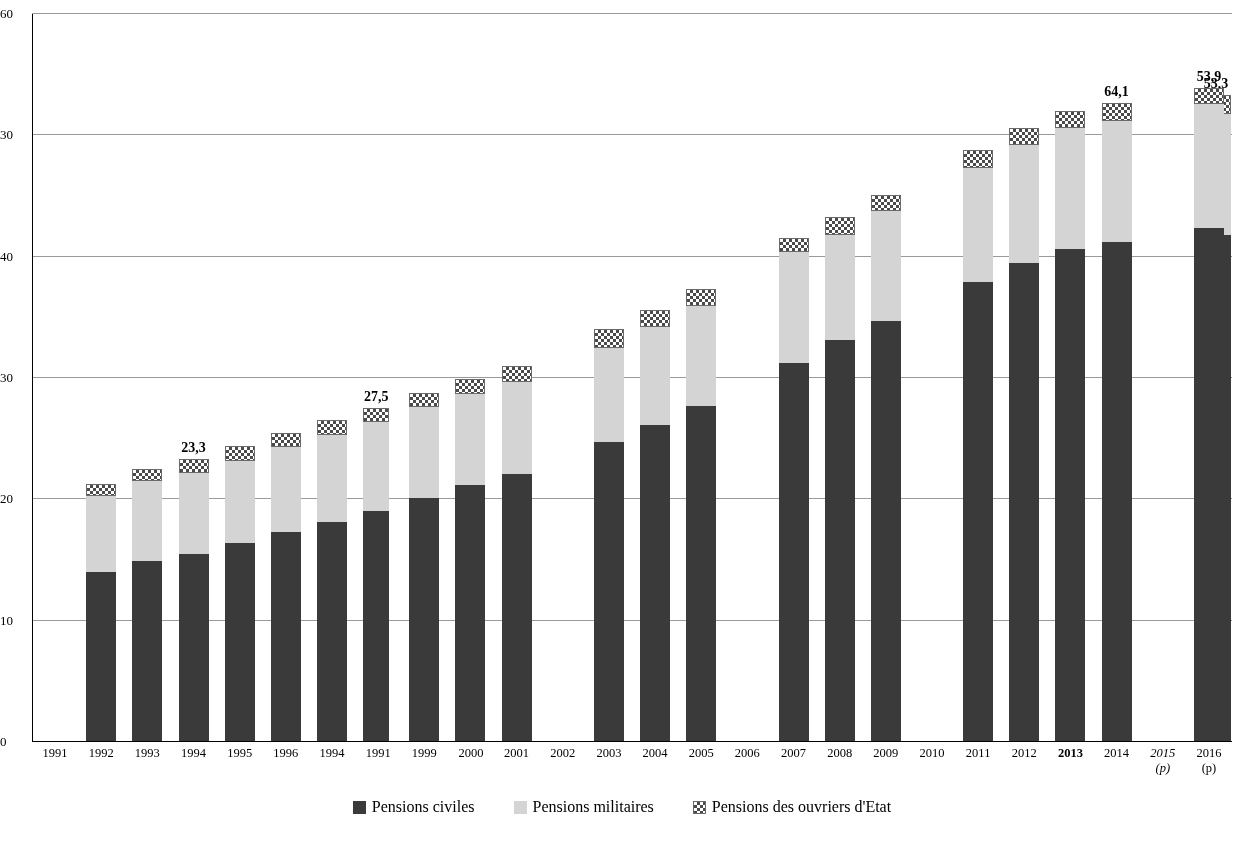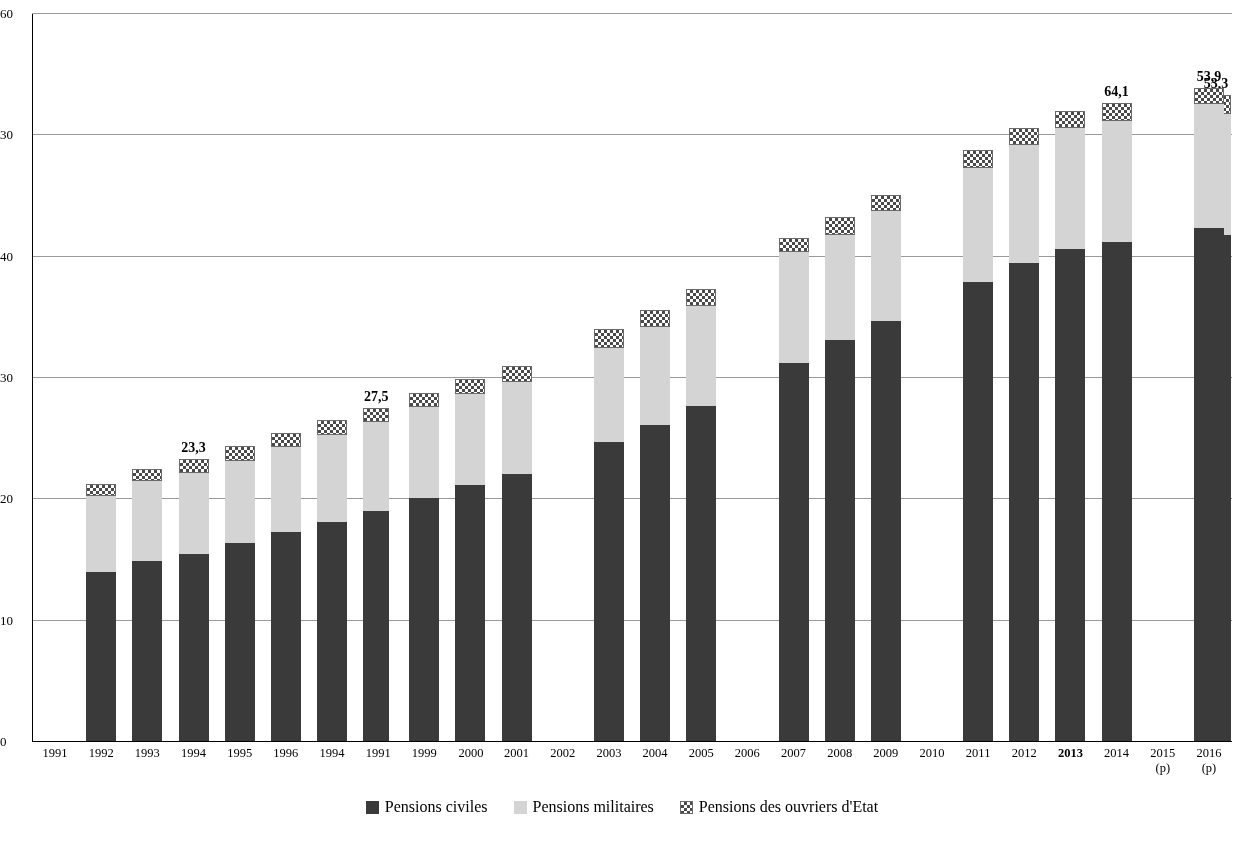--- a/index.html
+++ b/index.html
@@ -123,21 +123,21 @@
   }
   
   .legend {
     position: absolute;
     left: 0;
     top: 798px;
     width: 1244px;
     display: flex;
     justify-content: center;
     align-items: center;
-    gap: 26px;
+    gap: 39px;
     font-size: 16px;
   }
   .legend-item {
     display: flex;
     align-items: center;
     gap: 6px;
   }
   .legend-swatch {
     width: 13px;
     height: 13px;
@@ -320,21 +320,21 @@
       <div class="xlabel" style="left: 646.154px; width: 46.1538px;"><span>2005</span></div>
       <div class="xlabel" style="left: 692.308px; width: 46.1538px;"><span>2006</span></div>
       <div class="xlabel" style="left: 738.462px; width: 46.1538px;"><span>2007</span></div>
       <div class="xlabel" style="left: 784.615px; width: 46.1538px;"><span>2008</span></div>
       <div class="xlabel" style="left: 830.769px; width: 46.1538px;"><span>2009</span></div>
       <div class="xlabel" style="left: 876.923px; width: 46.1538px;"><span>2010</span></div>
       <div class="xlabel" style="left: 923.077px; width: 46.1538px;"><span>2011</span></div>
       <div class="xlabel" style="left: 969.231px; width: 46.1538px;"><span>2012</span></div>
       <div class="xlabel" style="left: 1015.38px; width: 46.1538px; font-weight: bold;"><span>2013</span></div>
       <div class="xlabel" style="left: 1061.54px; width: 46.1538px;"><span>2014</span></div>
-      <div class="xlabel" style="left: 1107.69px; width: 46.1538px;"><span>2015</span><span class="sub">(p)</span></div>
+      <div class="xlabel" style="left: 1107.69px; width: 46.1538px; font-style: italic;"><span>2015</span><span class="sub">(p)</span></div>
       <div class="xlabel" style="left: 1153.85px; width: 46.1538px;"><span>2016</span><span class="sub">(p)</span></div>
     </div>
 
   <div class="legend">
       <div class="legend-item">
         <span class="legend-swatch sw-civiles"></span>
         <span>Pensions civiles</span>
       </div>
       <div class="legend-item">
         <span class="legend-swatch sw-militaires"></span>

